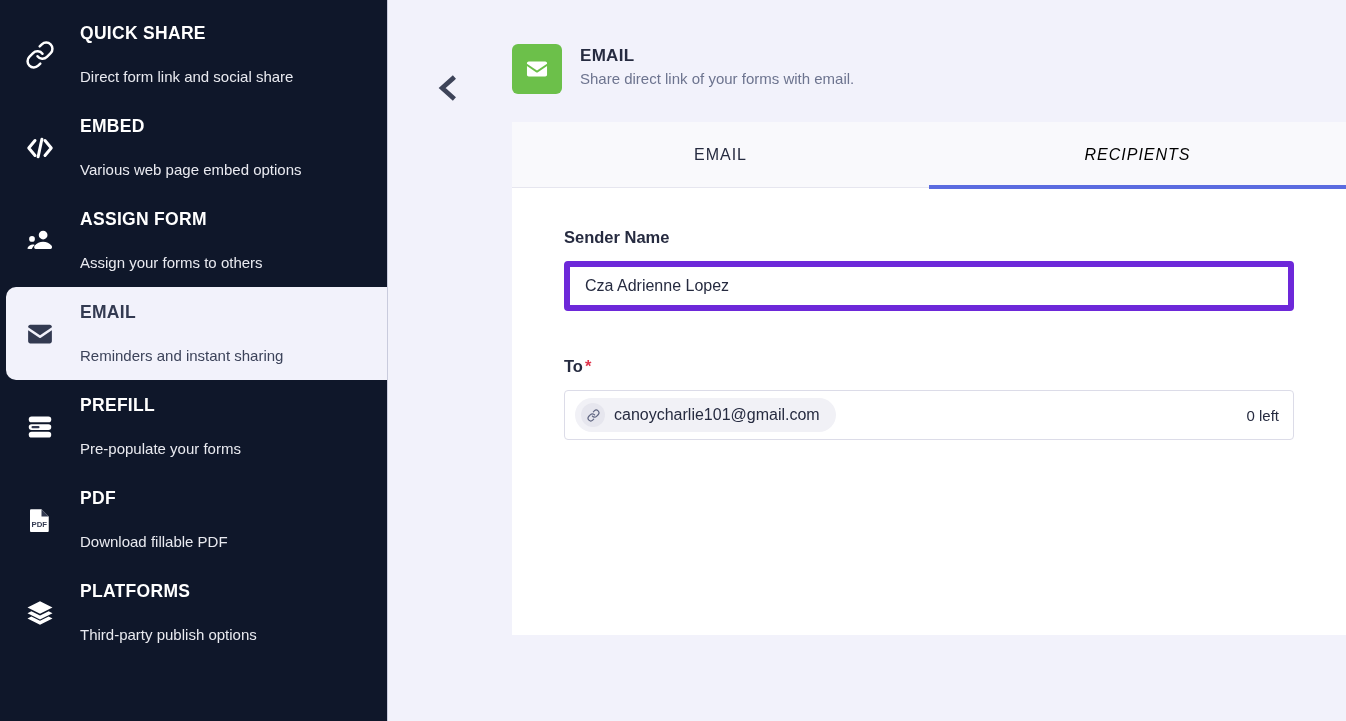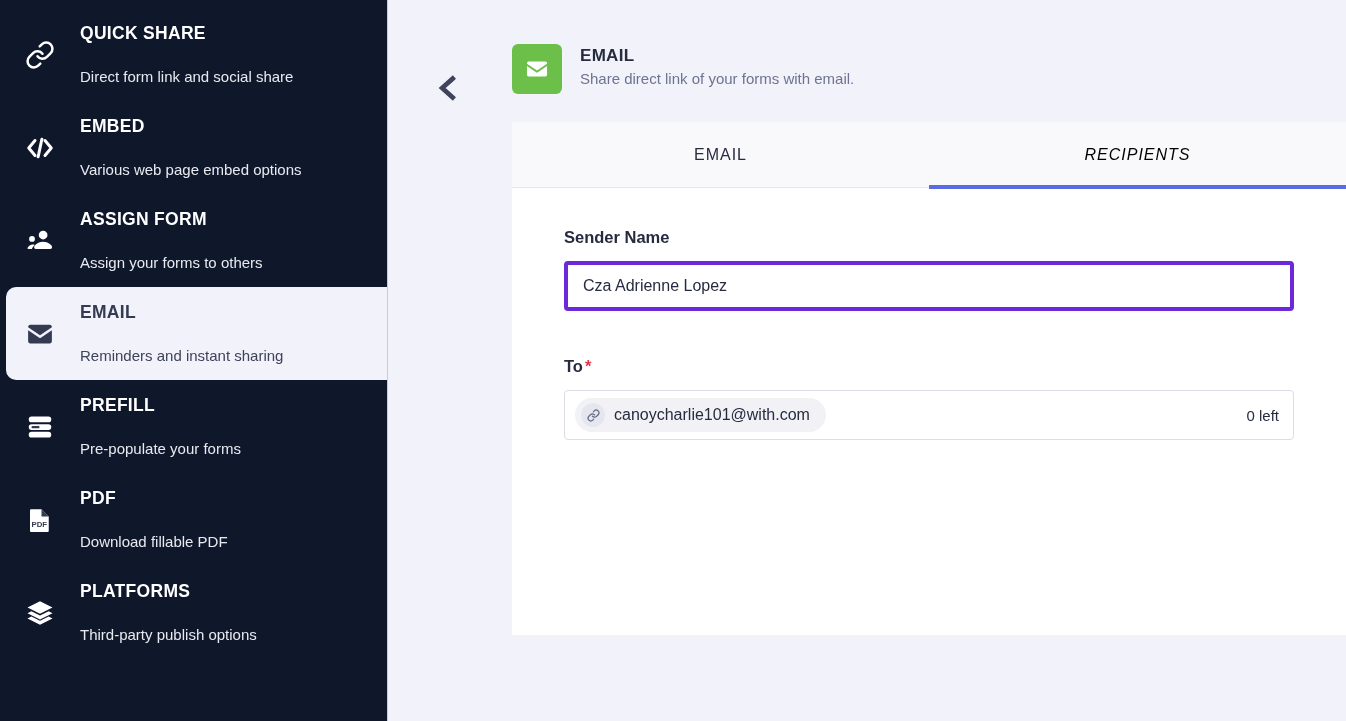--- a/index.html
+++ b/index.html
@@ -176,21 +176,21 @@
     font-size: 16.5px;
     font-weight: bold;
     color: #262b40;
     margin-bottom: 14px;
     display: block;
   }
   .req { color: #e0344b; font-weight: bold; margin-left: 2px; }
   .text-input {
     width: 100%;
     height: 50px;
-    border: 4px solid #6d28d9;
+    border: 6px solid #6d28d9;
     border-radius: 4px;
     background: #ffffff;
     font-family: "Liberation Sans", sans-serif;
     font-size: 16px;
     color: #262b40;
     padding: 0 15px;
     outline: none;
   }
   .text-input::placeholder { color: #9fa3b8; }
 
@@ -389,21 +389,21 @@
             <span>To</span><span class="req">*</span>
           </label>
           <div id="to-field">
             <span class="chip">
               <span class="chip-avatar">
                 <svg width="13" height="13" viewBox="0 0 24 24" fill="none" stroke="currentColor" stroke-width="2.2" stroke-linecap="round" stroke-linejoin="round">
                   <path d="M10 13a5 5 0 0 0 7.54.54l3-3a5 5 0 0 0-7.07-7.07l-1.72 1.71"></path>
                   <path d="M14 11a5 5 0 0 0-7.54-.54l-3 3a5 5 0 0 0 7.07 7.07l1.71-1.71"></path>
                 </svg>
               </span>
-              <span>canoycharlie101@with.com</span>
+              <span>canoycharlie101@gmail.com</span>
             </span>
             <span id="to-left-count">0 left</span>
           </div>
         </div>
 
       </div>
     </section>
 
   </main>
 </div>

